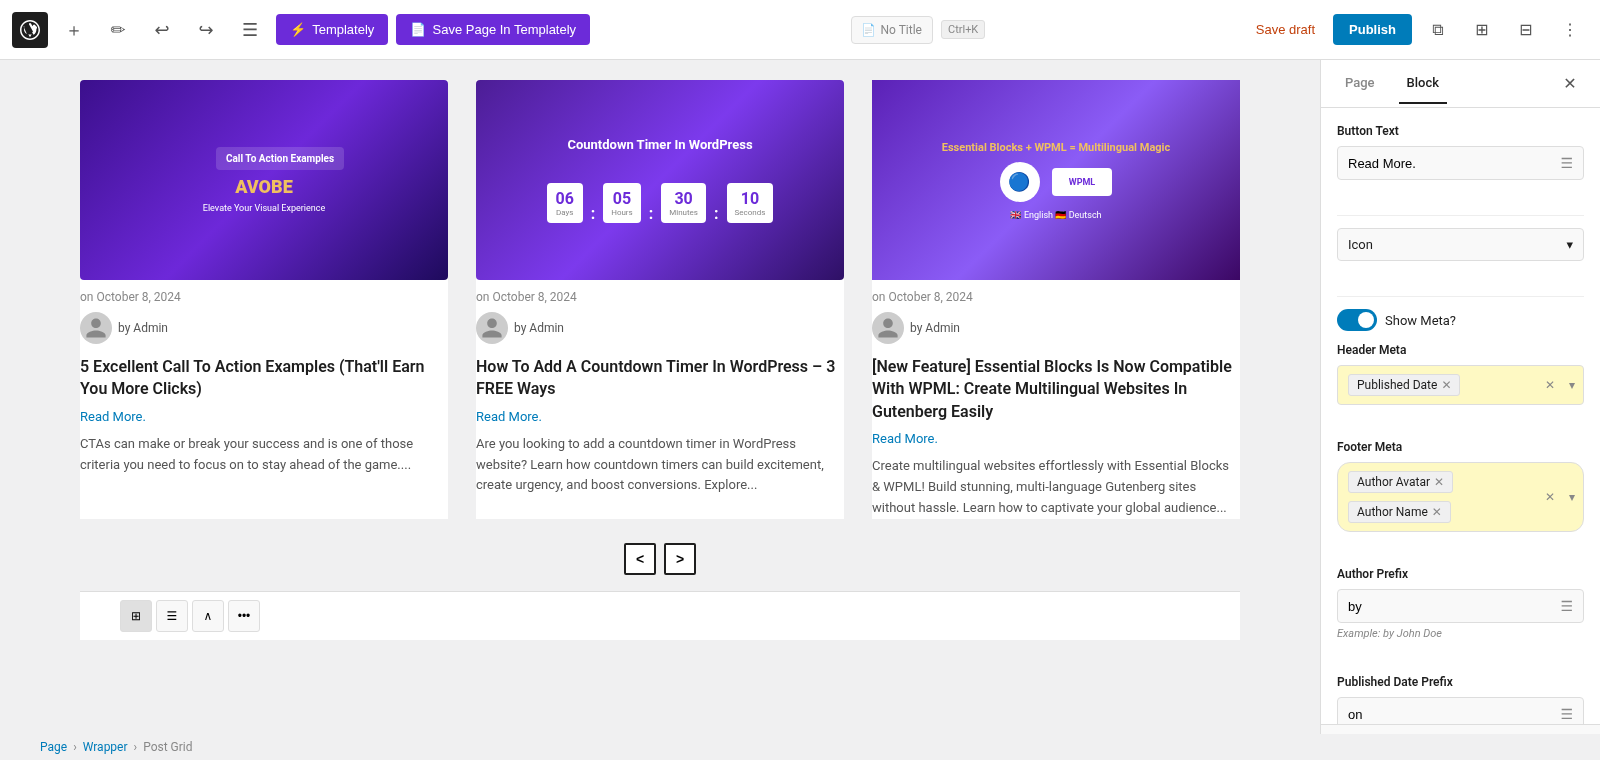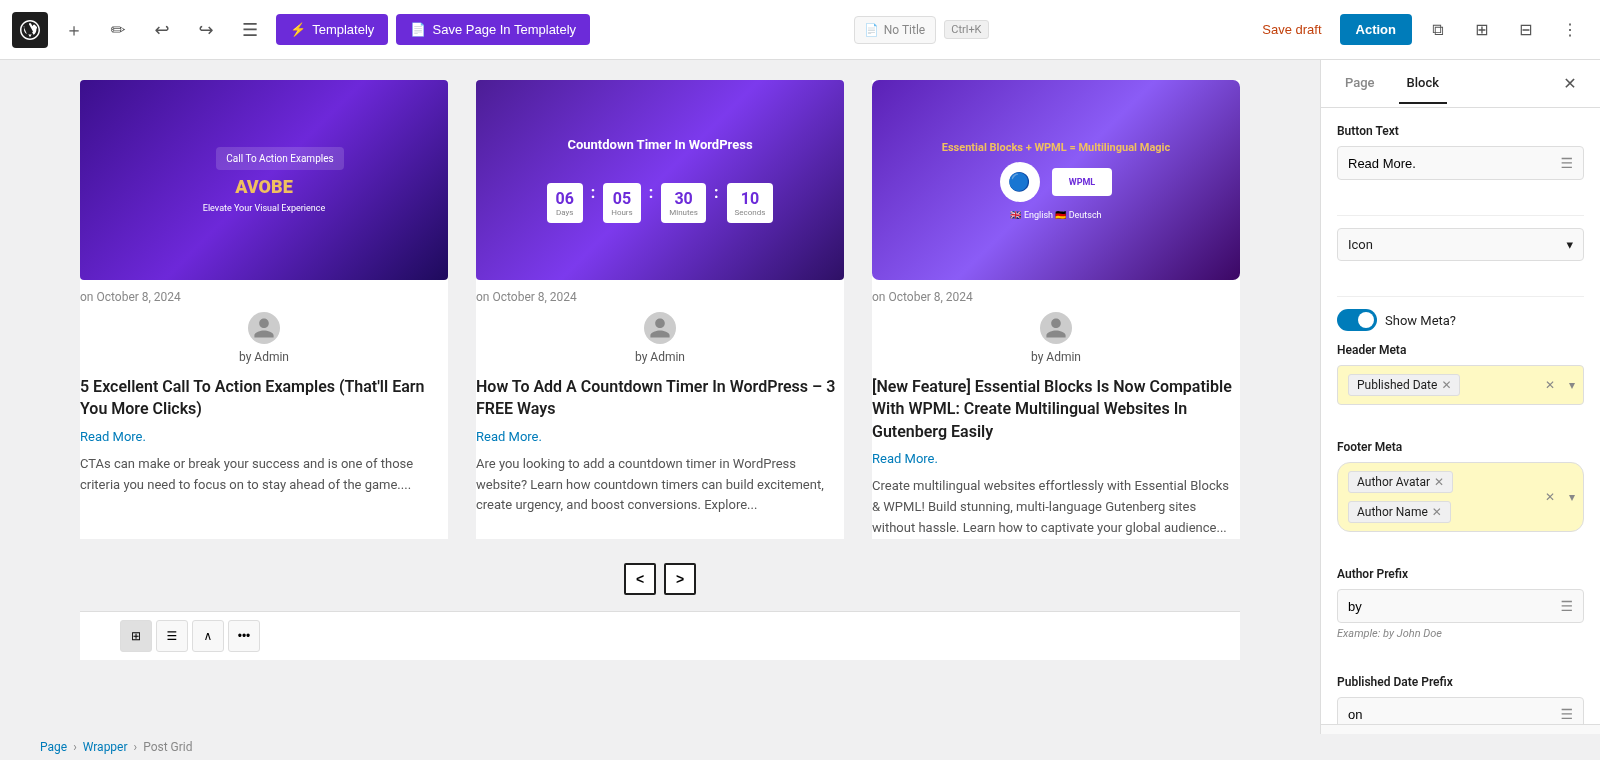--- a/index.html
+++ b/index.html
@@ -59,21 +59,21 @@
     }
     .canvas { width: 100%; max-width: 1240px; padding: 20px 40px 40px; }
 
     
     .post-grid { display: grid; grid-template-columns: repeat(3, 1fr); gap: 28px; margin-bottom: 24px; }
     .post-card { background: #fff; }
     .post-title { font-size: 16px; font-weight: 600; color: #1e1e1e; margin: 12px 0 8px; line-height: 1.4; }
     .read-more { color: #007cba; font-size: 13px; text-decoration: none; display: inline-block; margin-bottom: 10px; }
     .post-excerpt { font-size: 13px; color: #555; line-height: 1.6; }
     .post-date { font-size: 12px; color: #888; margin-bottom: 8px; }
-    .post-author { display: flex; align-items: center; gap: 6px; margin-bottom: 10px; flex-direction: column; }
+    .post-author { display: flex; align-items: center; gap: 6px; margin-bottom: 10px; }
     .avatar { width: 32px; height: 32px; border-radius: 50%; background: #ccc; display: flex; align-items: center; justify-content: center; overflow: hidden; }
     .avatar svg { width: 24px; height: 24px; fill: #888; }
     .author-name { font-size: 12px; color: #555; }
 
     
     .pagination { display: flex; justify-content: center; gap: 8px; margin: 16px 0; }
     .page-btn {
       width: 32px; height: 32px; border: 2px solid #1e1e1e; background: #fff;
       cursor: pointer; font-size: 14px; font-weight: 600; border-radius: 2px;
       display: flex; align-items: center; justify-content: center;
@@ -174,21 +174,21 @@
       border-radius: 4px; position: relative; overflow: hidden;
       display: flex; align-items: center; justify-content: center;
     }
     .card-img-2 {
       width: 100%; height: 200px; background: linear-gradient(135deg, #4c1d95 0%, #7c3aed 50%, #2e1065 100%);
       border-radius: 4px; position: relative; overflow: hidden;
       display: flex; align-items: center; justify-content: center;
     }
     .card-img-3 {
       width: 100%; height: 200px; background: linear-gradient(135deg, #5b21b6 0%, #8b5cf6 50%, #3b0764 100%);
-      border-radius: 7px; position: relative; overflow: hidden;
+      border-radius: 0; position: relative; overflow: hidden;
       display: flex; align-items: center; justify-content: center;
     }
   </style>
 </head>
 <body>
 
 <div class="topbar">
   <div class="wp-logo">
     <svg viewBox="0 0 24 24" xmlns="http://www.w3.org/2000/svg">
       <path d="M12 2C6.477 2 2 6.477 2 12s4.477 10 10 10 10-4.477 10-10S17.523 2 12 2zm0 1.5c4.687 0 8.5 3.813 8.5 8.5 0 4.687-3.813 8.5-8.5 8.5-4.687 0-8.5-3.813-8.5-8.5 0-4.687 3.813-8.5 8.5-8.5zM12 5c-.8 0-1.3.9-.9 1.6l4 7.2c.4.7 1.4.7 1.8 0l2-3.6c.2-.4.2-.9 0-1.3L17 7c-.4-.7-1.4-.7-1.8 0l-.7 1.3-1.5-2.7C12.8 5.2 12.4 5 12 5zm-5.5 3.5c-.4.7-.6 1.6-.6 2.5 0 2.2 1.2 4.1 3 5.1L5.5 8.5zm11 0l-3.3 5.9 1.3 2.4c1.7-1 2.9-2.9 2.9-5.1 0-.4 0-.9-.1-1.3L17.5 8.5zM12 16.5c-.6 0-1.2-.1-1.7-.3l1.7 3.1 1.7-3.1c-.5.2-1.1.3-1.7.3z"></path>
@@ -212,39 +212,39 @@
   <div class="title-area">
     <div class="title-input-wrap">
       <span>📄</span>
       <span class="no-title">No Title</span>
     </div>
     <span class="kbd">Ctrl+K</span>
   </div>
 
   <div class="topbar-right">
     <button class="save-draft-btn">Save draft</button>
-    <button class="publish-btn">Action</button>
+    <button class="publish-btn">Publish</button>
     <button class="icon-btn">⧉</button>
     <button class="icon-btn">⊞</button>
     <button class="icon-btn">⊟</button>
     <button class="icon-btn">⋮</button>
   </div>
 </div>
 
 <div class="layout">
 
   <div class="main-content">
     <div class="canvas">
 
       <div class="post-grid">
 
         <div class="post-card">
           <div class="card-img-1">
             <div style="position:absolute;top:0;left:0;right:0;bottom:0;display:flex;flex-direction:column;align-items:center;justify-content:center;padding:12px;">
-              <div style="color:white;font-size:10px;font-weight:400;text-align:right;background:rgba(255,255,255,0.15);padding:6px 10px;border-radius:4px;margin-bottom:6px;margin-left:32px;">Call To Action Examples</div>
+              <div style="color:white;font-size:10px;font-weight:700;text-align:right;background:rgba(255,255,255,0.15);padding:6px 10px;border-radius:4px;margin-bottom:6px;margin-left:32px;">Call To Action Examples</div>
               <div style="color:#f0c060;font-size:18px;font-weight:900;text-align:center;">AVOBE</div>
               <div style="color:white;font-size:9px;text-align:center;margin-top:6px;">Elevate Your Visual Experience</div>
             </div>
           </div>
           <div class="post-date" style="margin-top:10px;">on October 8, 2024</div>
           <div class="post-author">
             <div class="avatar">
               <svg viewBox="0 0 24 24">
                   <path d="M12 12c2.7 0 4.8-2.1 4.8-4.8S14.7 2.4 12 2.4 7.2 4.5 7.2 7.2 9.3 12 12 12zm0 2.4c-3.2 0-9.6 1.6-9.6 4.8v2.4h19.2v-2.4c0-3.2-6.4-4.8-9.6-4.8z"></path>
                 </svg>
@@ -253,21 +253,21 @@
           </div>
           <div class="post-title">5 Excellent Call To Action Examples (That'll Earn You More Clicks)</div>
           <a class="read-more">Read More.</a>
           <p class="post-excerpt">CTAs can make or break your success and is one of those criteria you need to focus on to stay ahead of the game....</p>
         </div>
 
         <div class="post-card">
           <div class="card-img-2">
             <div style="position:absolute;top:0;left:0;right:0;bottom:0;display:flex;flex-direction:column;align-items:center;justify-content:center;padding:12px;">
               <div style="color:white;font-size:13px;font-weight:700;text-align:center;margin-bottom:10px;">Countdown Timer In WordPress</div>
-              <div style="display:flex;gap:8px;align-items:flex-start;margin-top:21px;">
+              <div style="display:flex;gap:8px;align-items:flex-end;margin-top:21px;">
                 <div style="background:white;color:#6c2bd9;border-radius:4px;padding:6px 8px;text-align:center;min-width:36px;">
                   <div style="font-size:16px;font-weight:700;">06</div>
                   <div style="font-size:8px;color:#888;">Days</div>
                 </div>
                 <span style="color:white;font-size:16px;font-weight:700;">:</span>
                 <div style="background:white;color:#6c2bd9;border-radius:4px;padding:6px 8px;text-align:center;min-width:36px;">
                   <div style="font-size:16px;font-weight:700;">05</div>
                   <div style="font-size:8px;color:#888;">Hours</div>
                 </div>
                 <span style="color:white;font-size:16px;font-weight:700;">:</span>

